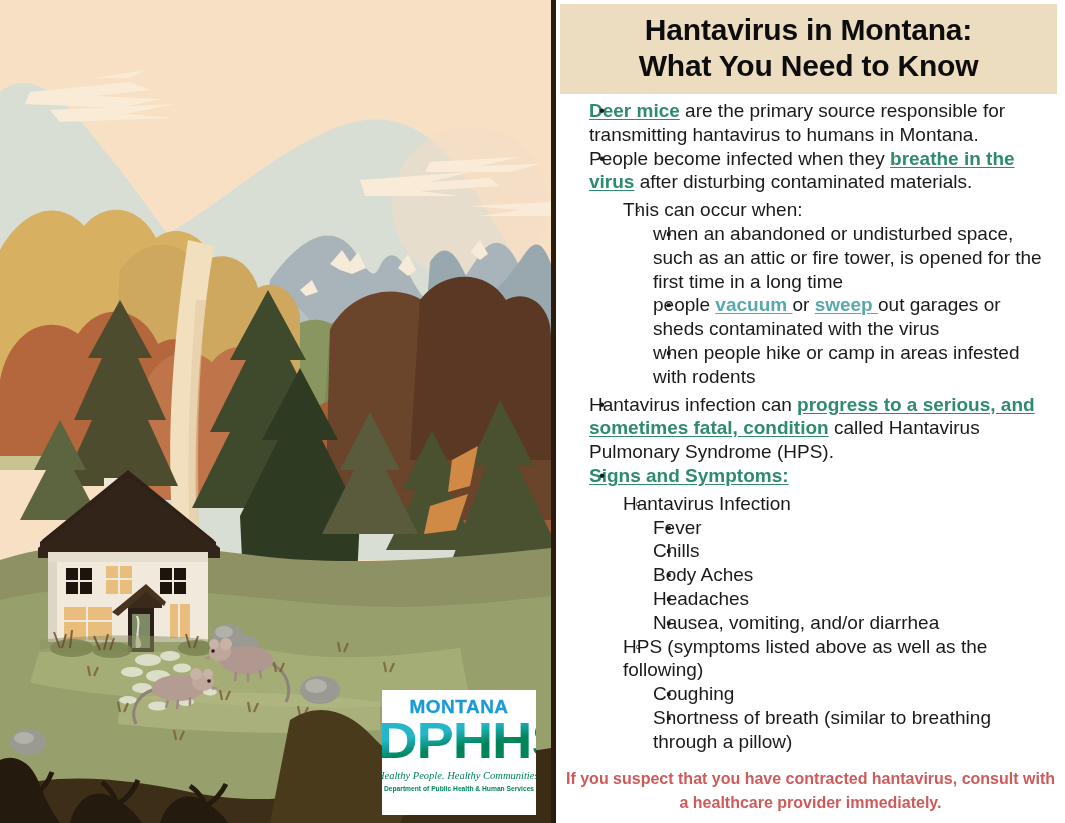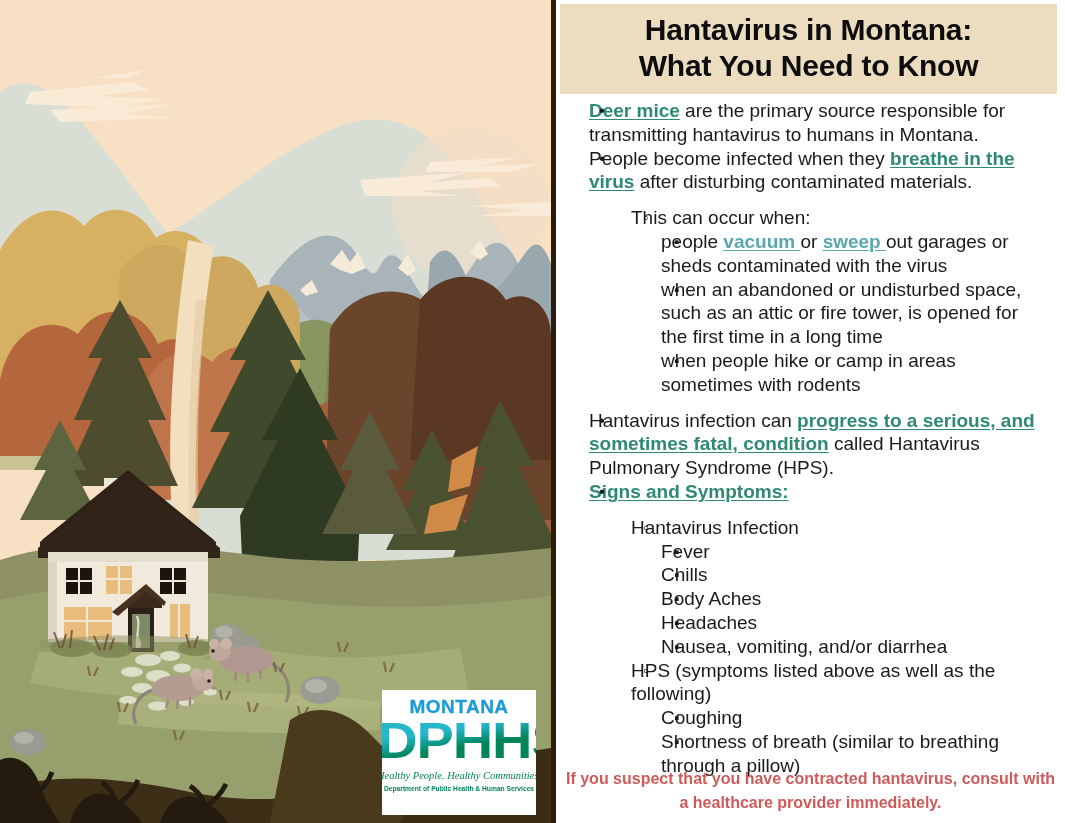--- a/index.html
+++ b/index.html
@@ -129,21 +129,21 @@
     margin-bottom: 0;
   }
   ul.lvl1 > li > .txt::before {
     content: "\2022";
     position: absolute;
     left: 10px;
     font-size: 17px;
     line-height: 23.8px;
   }
 
-  ul.lvl2 { list-style: none; margin: 12px; padding: 0; }
+  ul.lvl2 { list-style: none; margin: 4px; padding: 0; }
   ul.lvl2 > li { position: relative; padding-left: 30px; }
   ul.lvl2 > li > .txt::before {
     content: "\25E6";
     position: absolute;
     left: 12px;
     font-size: 16px;
     line-height: 23.8px;
   }
 
   ul.lvl3 { list-style: none; margin: 0; padding: 0; }
@@ -455,27 +455,27 @@
 
         <li>
           <span class="txt"><span>People become infected when they </span><span class="lnk">breathe in the virus</span><span> after disturbing contaminated materials.</span></span>
 
           <ul class="lvl2">
             <li>
               <span class="txt">This can occur when:</span>
 
               <ul class="lvl3">
                 <li>
+                  <span class="txt">when an abandoned or undisturbed space, such as an attic or fire tower, is opened for the first time in a long time</span>
+                </li>
+                <li>
                   <span class="txt"><span>people </span><span class="lnk-light">vacuum </span><span>or </span><span class="lnk-light">sweep </span><span>out garages or sheds contaminated with the virus</span></span>
                 </li>
                 <li>
-                  <span class="txt">when an abandoned or undisturbed space, such as an attic or fire tower, is opened for the first time in a long time</span>
-                </li>
-                <li>
-                  <span class="txt">when people hike or camp in areas sometimes with rodents</span>
+                  <span class="txt">when people hike or camp in areas infested with rodents</span>
                 </li>
               </ul>
             </li>
           </ul>
         </li>
 
         <li>
           <span class="txt"><span>Hantavirus infection can </span><span class="lnk">progress to a serious, and sometimes fatal, condition</span><span> called Hantavirus Pulmonary Syndrome (HPS).</span></span>
         </li>
 

